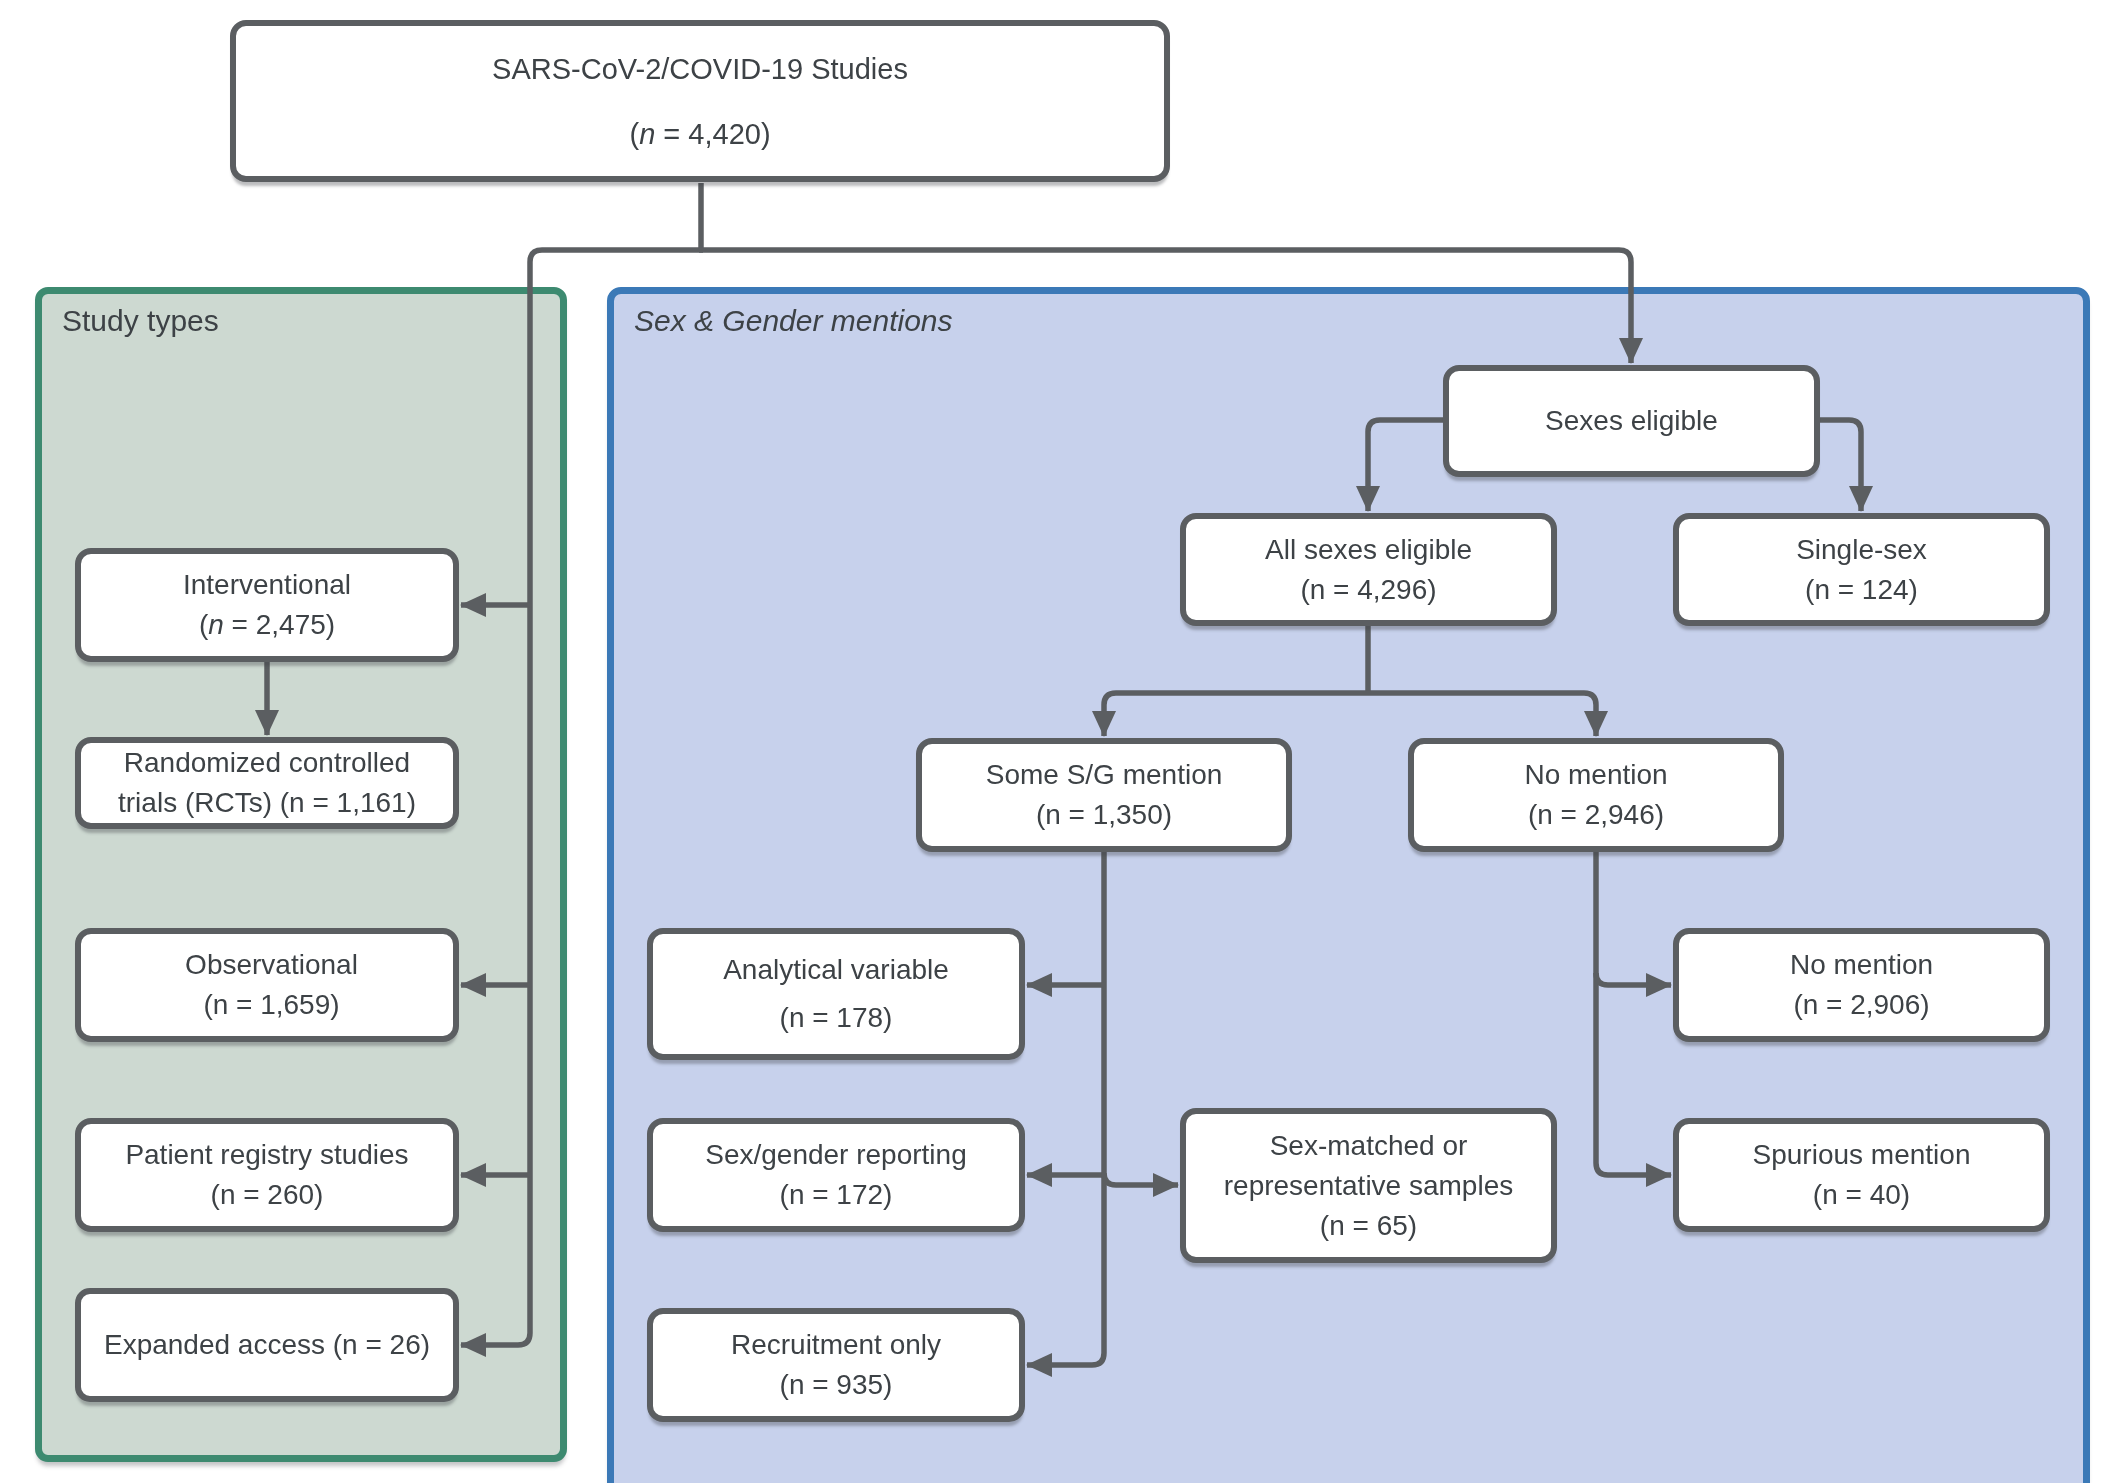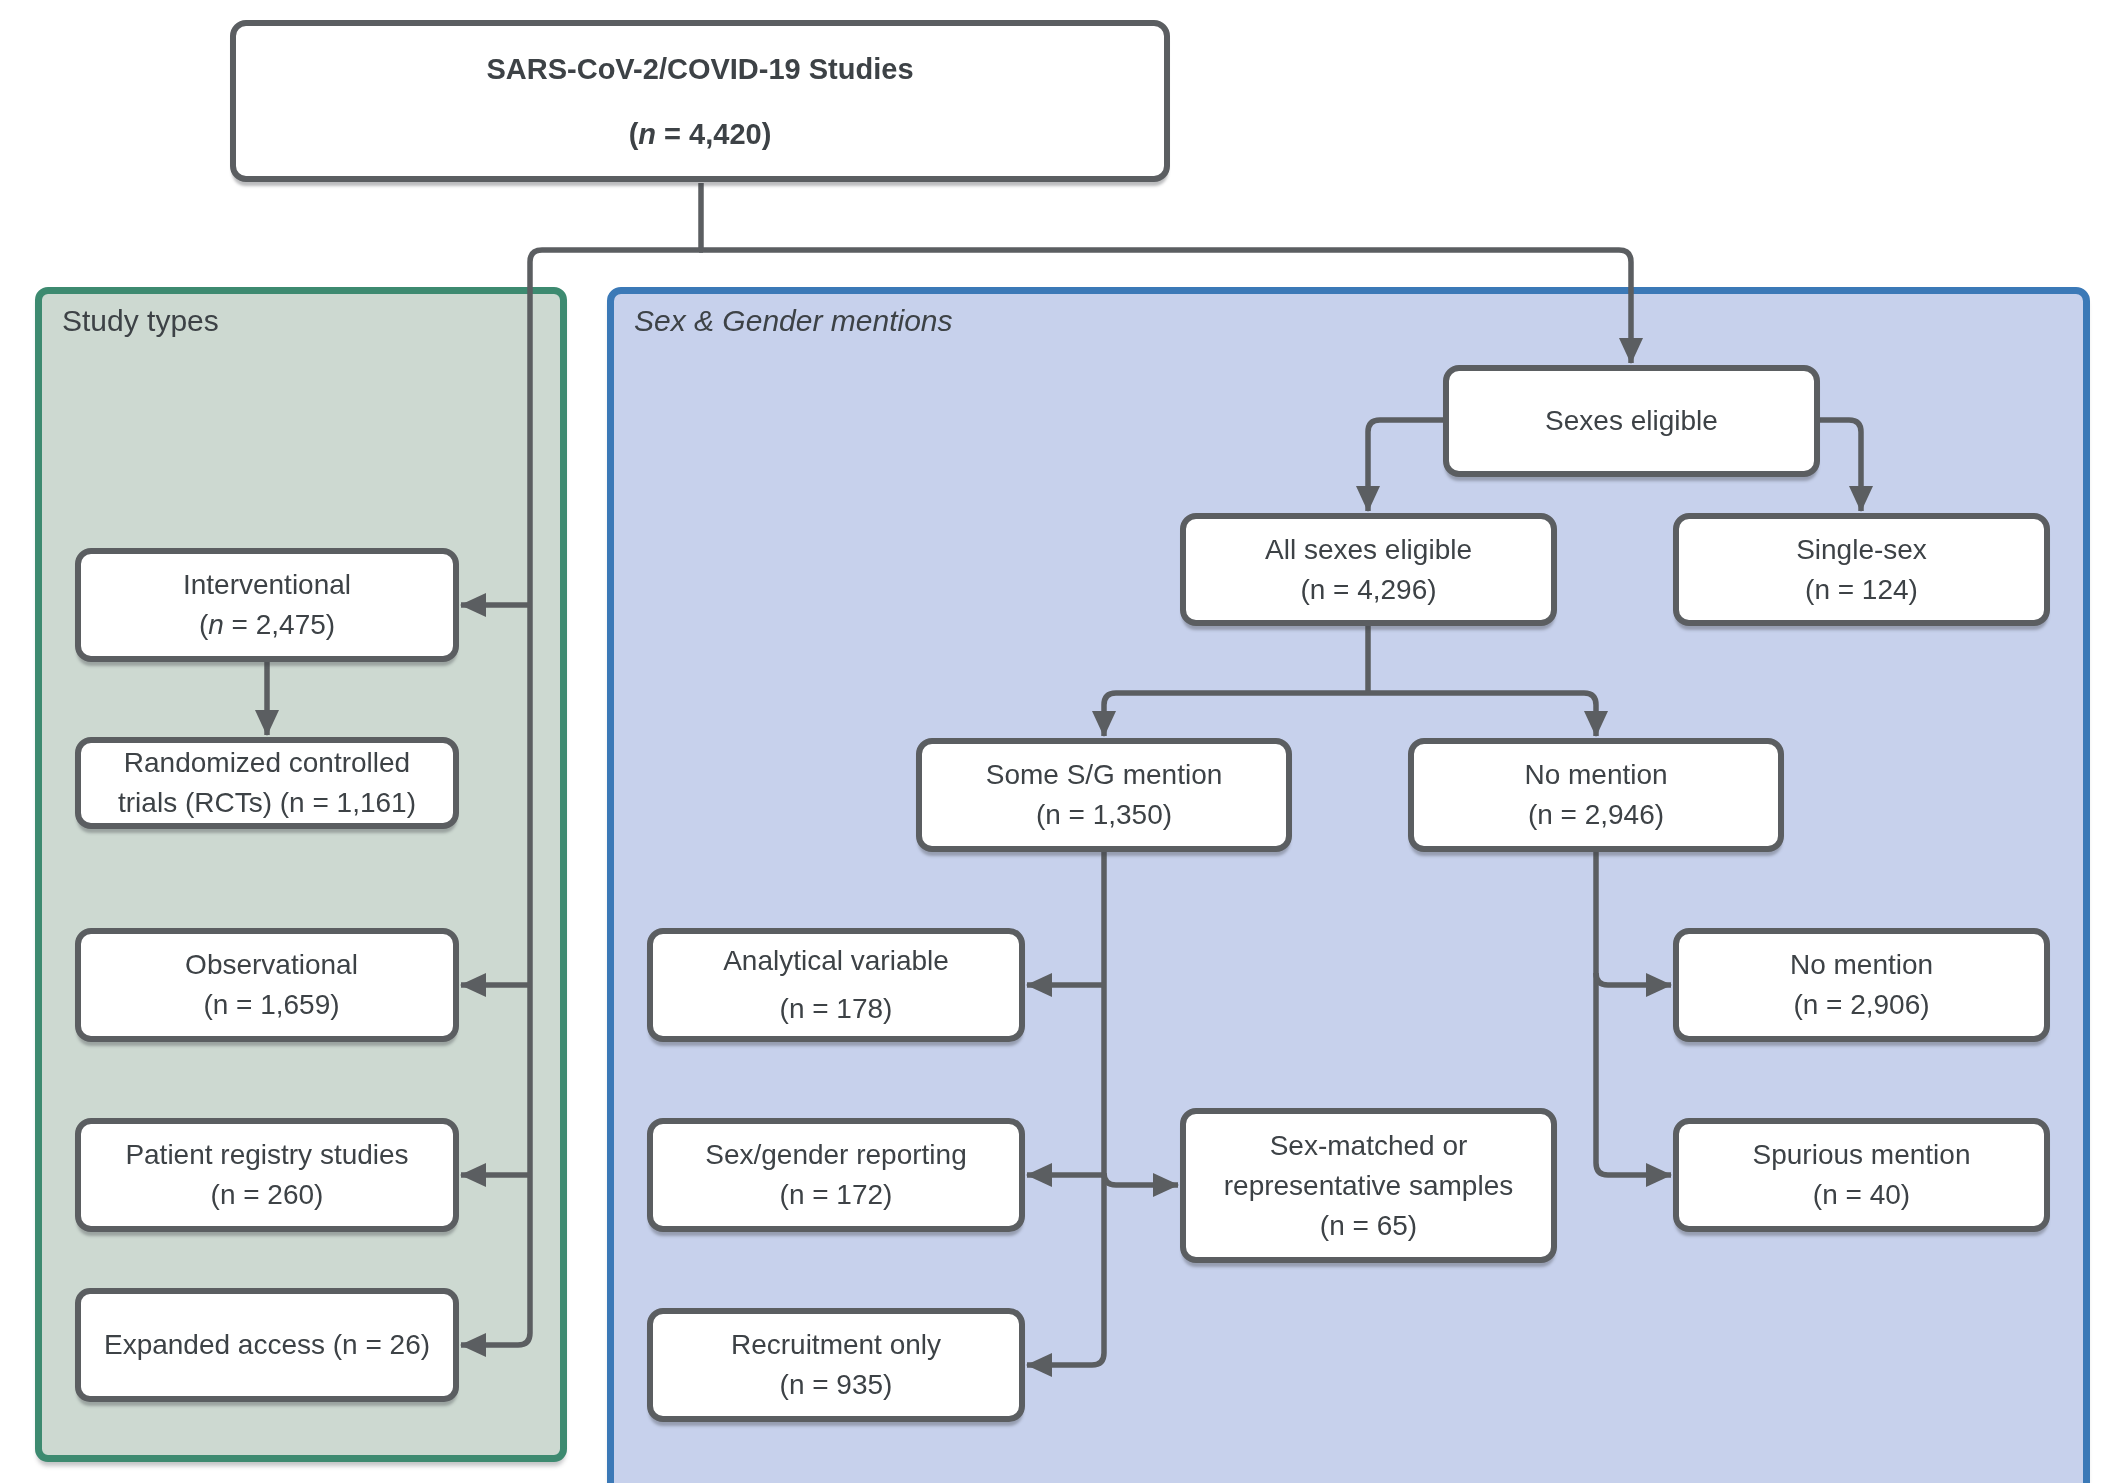--- a/index.html
+++ b/index.html
@@ -53,21 +53,21 @@
     display: flex;
     flex-direction: column;
     align-items: center;
     justify-content: center;
     text-align: center;
     font-size: 28px;
     line-height: 40px;
     color: var(--text-color);
   }
   .flow-box.bold {
-    font-weight: 700;
+    font-weight: 400;
     font-size: 29px;
     line-height: 46px;
     gap: 19px;
   }
   .box-line { white-space: nowrap; }
 </style>
 </head>
 <body>
 
 <div id="canvas">
@@ -144,21 +144,21 @@
         <div class="box-line">(n = 124)</div>
       </div>
       <div class="flow-box" style="left: 916px; top: 738px; width: 376px; height: 114px;">
         <div class="box-line">Some S/G mention</div>
         <div class="box-line">(n = 1,350)</div>
       </div>
       <div class="flow-box" style="left: 1408px; top: 738px; width: 376px; height: 114px;">
         <div class="box-line">No mention</div>
         <div class="box-line">(n = 2,946)</div>
       </div>
-      <div class="flow-box" style="left: 647px; top: 928px; width: 378px; height: 114px; gap: 8px;">
+      <div class="flow-box" style="left: 647px; top: 928px; width: 378px; height: 132px; gap: 8px;">
         <div class="box-line">Analytical variable</div>
         <div class="box-line">(n = 178)</div>
       </div>
       <div class="flow-box" style="left: 647px; top: 1118px; width: 378px; height: 114px;">
         <div class="box-line">Sex/gender reporting</div>
         <div class="box-line">(n = 172)</div>
       </div>
       <div class="flow-box" style="left: 647px; top: 1308px; width: 378px; height: 114px;">
         <div class="box-line">Recruitment only</div>
         <div class="box-line">(n = 935)</div>

